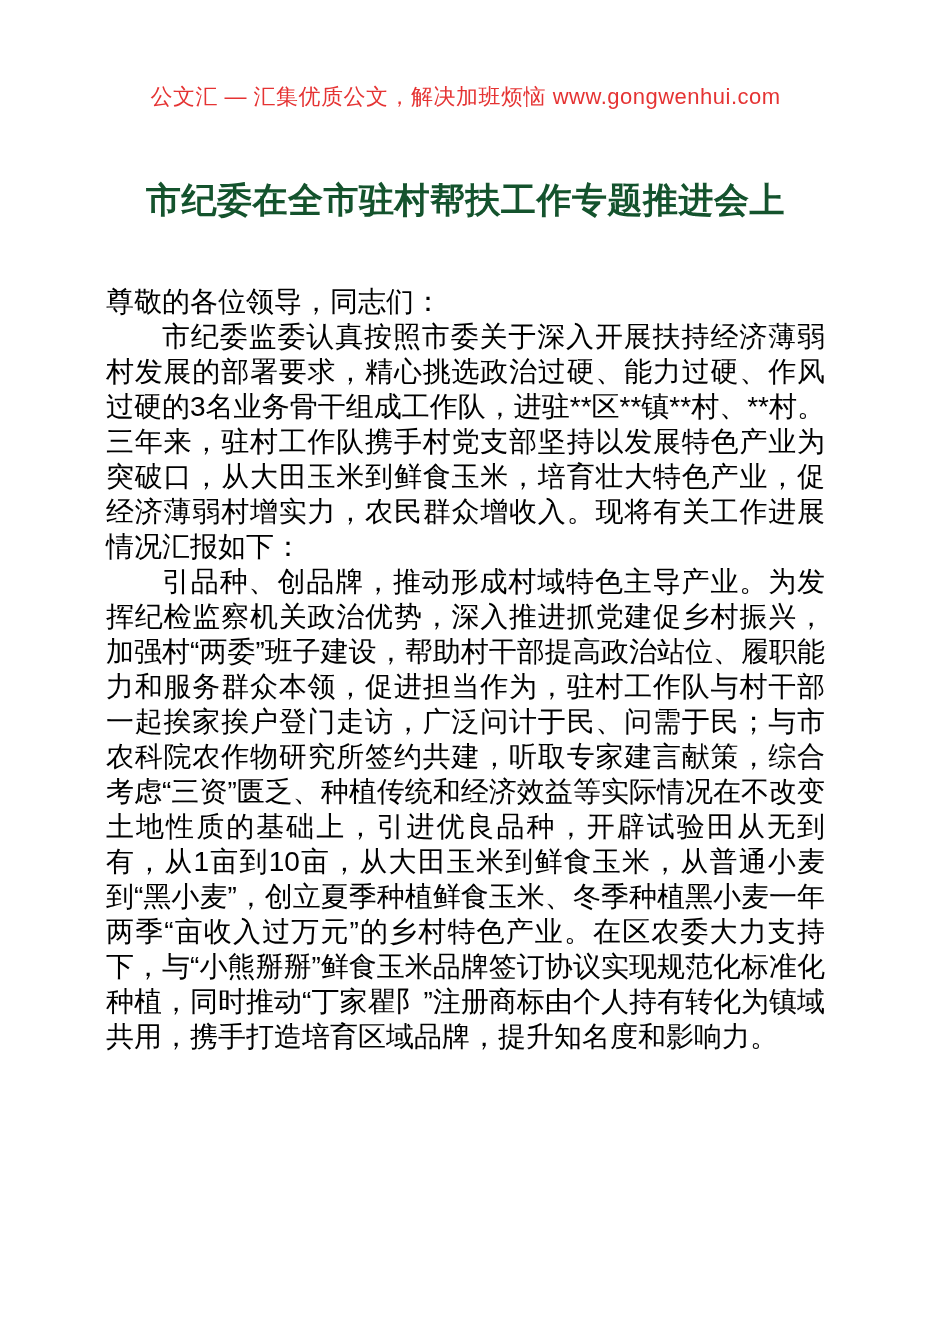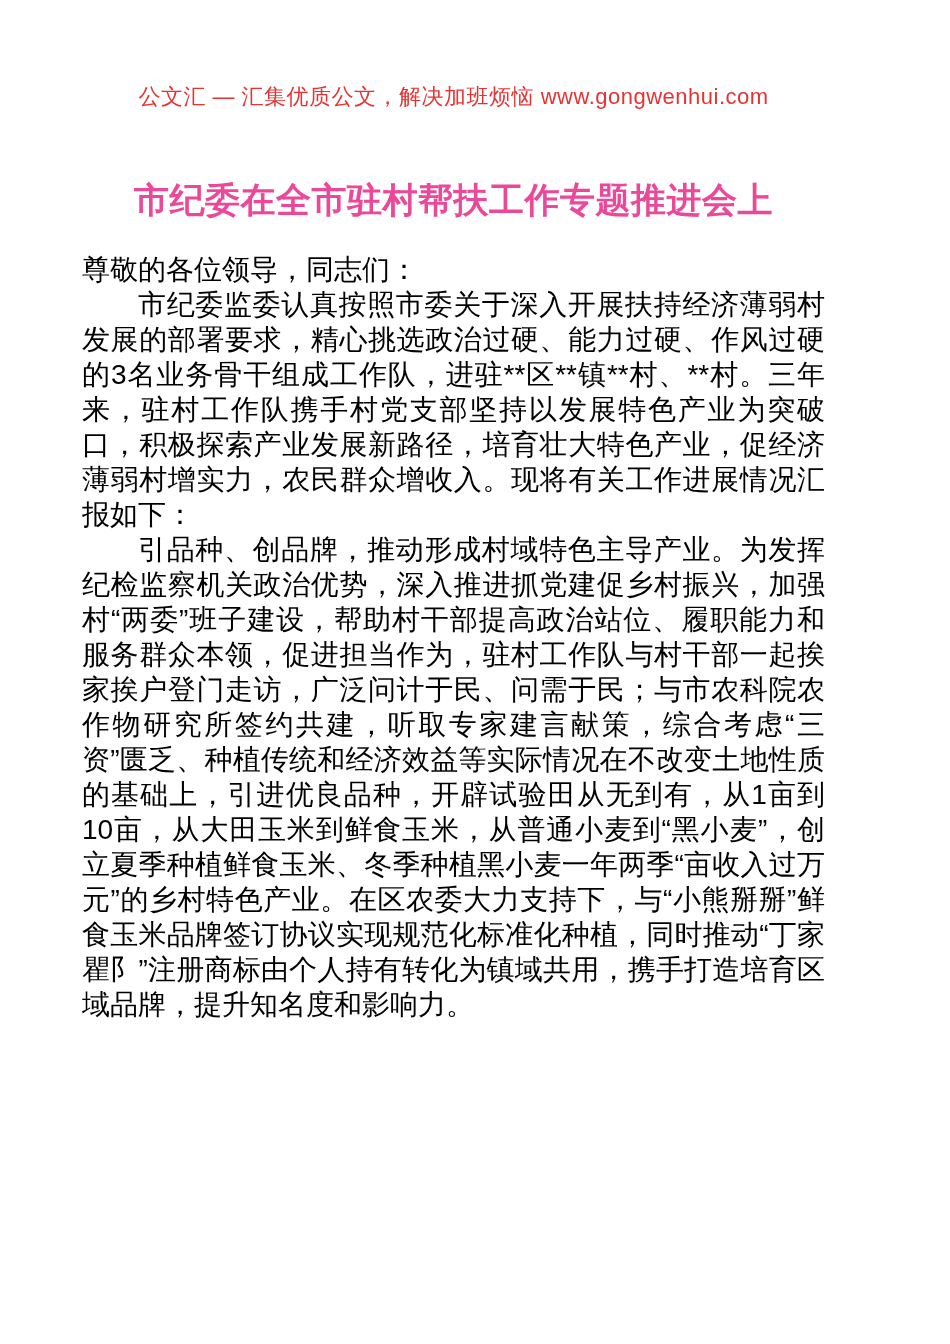--- a/index.html
+++ b/index.html
@@ -10,43 +10,43 @@
     font-family: "Liberation Sans", sans-serif;
     overflow: hidden;
   }
   .page {
     width: 950px;
     height: 1344px;
     background: #ffffff;
     position: relative;
   }
   .content {
-    padding-left: 82px;
+    padding-left: 106px;
     padding-right: 125px;
   }
   .watermark {
     margin-top: 84px;
     text-align: center;
     font-size: 22px;
     line-height: 26px;
     color: #e53333;
     letter-spacing: 0.5px;
     white-space: nowrap;
   }
   .doc-title {
     margin-top: 54px;
     text-align: center;
     font-size: 35px;
     line-height: 72px;
     font-weight: 700;
-    color: #ec4899;
+    color: #14532d;
     letter-spacing: 0.5px;
   }
   .doc-body {
-    margin-top: 16px;
+    margin-top: 48px;
     font-size: 28px;
     line-height: 35px;
     color: #000000;
     text-align: justify;
     text-justify: inter-ideograph;
   }
   .doc-body p {
     margin: 0;
   }
   .doc-body p.indent {
@@ -60,18 +60,18 @@
   <div class="content">
 
     <div class="watermark">公文汇 — 汇集优质公文，解决加班烦恼 www.gongwenhui.com</div>
 
     <div class="doc-title">
       <div>市纪委在全市驻村帮扶工作专题推进会上</div>
     </div>
 
     <div class="doc-body">
       <p>尊敬的各位领导，同志们：</p>
-      <p class="indent">市纪委监委认真按照市委关于深入开展扶持经济薄弱村发展的部署要求，精心挑选政治过硬、能力过硬、作风过硬的3名业务骨干组成工作队，进驻**区**镇**村、**村。三年来，驻村工作队携手村党支部坚持以发展特色产业为突破口，积极探索产业发展新路径，培育壮大特色产业，促经济薄弱村增实力，农民群众增收入。现将有关工作进展情况汇报如下：</p>
+      <p class="indent">市纪委监委认真按照市委关于深入开展扶持经济薄弱村发展的部署要求，精心挑选政治过硬、能力过硬、作风过硬的3名业务骨干组成工作队，进驻**区**镇**村、**村。三年来，驻村工作队携手村党支部坚持以发展特色产业为突破口，从大田玉米到鲜食玉米，培育壮大特色产业，促经济薄弱村增实力，农民群众增收入。现将有关工作进展情况汇报如下：</p>
       <p class="indent">引品种、创品牌，推动形成村域特色主导产业。为发挥纪检监察机关政治优势，深入推进抓党建促乡村振兴，加强村“两委”班子建设，帮助村干部提高政治站位、履职能力和服务群众本领，促进担当作为，驻村工作队与村干部一起挨家挨户登门走访，广泛问计于民、问需于民；与市农科院农作物研究所签约共建，听取专家建言献策，综合考虑“三资”匮乏、种植传统和经济效益等实际情况在不改变土地性质的基础上，引进优良品种，开辟试验田从无到有，从1亩到10亩，从大田玉米到鲜食玉米，从普通小麦到“黑小麦”，创立夏季种植鲜食玉米、冬季种植黑小麦一年两季“亩收入过万元”的乡村特色产业。在区农委大力支持下，与“小熊掰掰”鲜食玉米品牌签订协议实现规范化标准化种植，同时推动“丁家瞿阝”注册商标由个人持有转化为镇域共用，携手打造培育区域品牌，提升知名度和影响力。</p>
     </div>
 
   </div>
 </div>
 
 </body></html>

